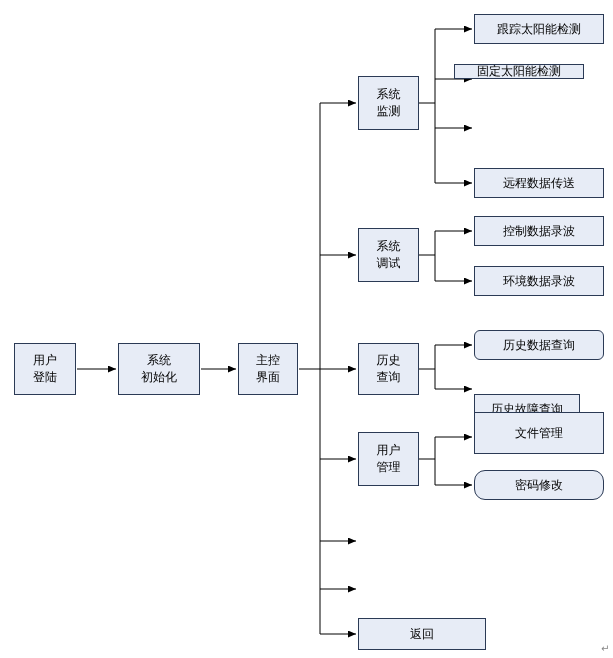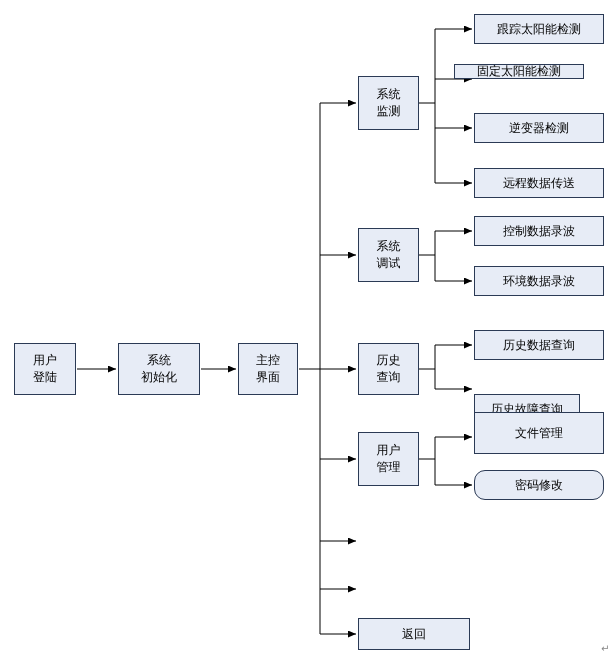--- a/index.html
+++ b/index.html
@@ -99,28 +99,27 @@
 界面</div>
 
   <div class="node" style="left:358px; top:76px;  width:61px; height:54px;">系统
 监测</div>
   <div class="node" style="left:358px; top:228px; width:61px; height:54px;">系统
 调试</div>
   <div class="node" style="left:358px; top:343px; width:61px; height:52px;">历史
 查询</div>
   <div class="node" style="left:358px; top:432px; width:61px; height:54px;">用户
 管理</div>
-  <div class="node" style="left:358px; top:618px; width:112px; height:32px;">返回</div>
+  <div class="node" style="left:358px; top:618px; width:128px; height:32px;">返回</div>
 
   <div class="node" style="left:474px; top:14px;  width:130px; height:30px;">跟踪太阳能检测</div>
   <div class="node" style="left:454px; top:64px;  width:130px; height:15px;">固定太阳能检测</div>
-  <div class="node" style="left:474px; top:113px; width:130px; height:30px;">逆变器检测</div>
   <div class="node" style="left:474px; top:168px; width:130px; height:30px;">远程数据传送</div>
   <div class="node" style="left:474px; top:216px; width:130px; height:30px;">控制数据录波</div>
   <div class="node" style="left:474px; top:266px; width:130px; height:30px;">环境数据录波</div>
-  <div class="node" style="left:474px; top:330px; width:130px; height:30px;">历史数据查询</div>
+  <div class="node" style="left:474px; top:330px; width:130px; height:30px;border-radius:6px;">历史数据查询</div>
   <div class="node" style="left:474px; top:394px; width:106px; height:30px;">历史故障查询</div>
   <div class="node" style="left:474px; top:412px; width:130px; height:42px;">文件管理</div>
   <div class="node" style="left:474px; top:470px; width:130px; height:30px;border-radius:11px;">密码修改</div>
 
   <div class="artifact" style="left:601px; top:643px;">↵</div>
 
 </div>
 
 </body></html>

